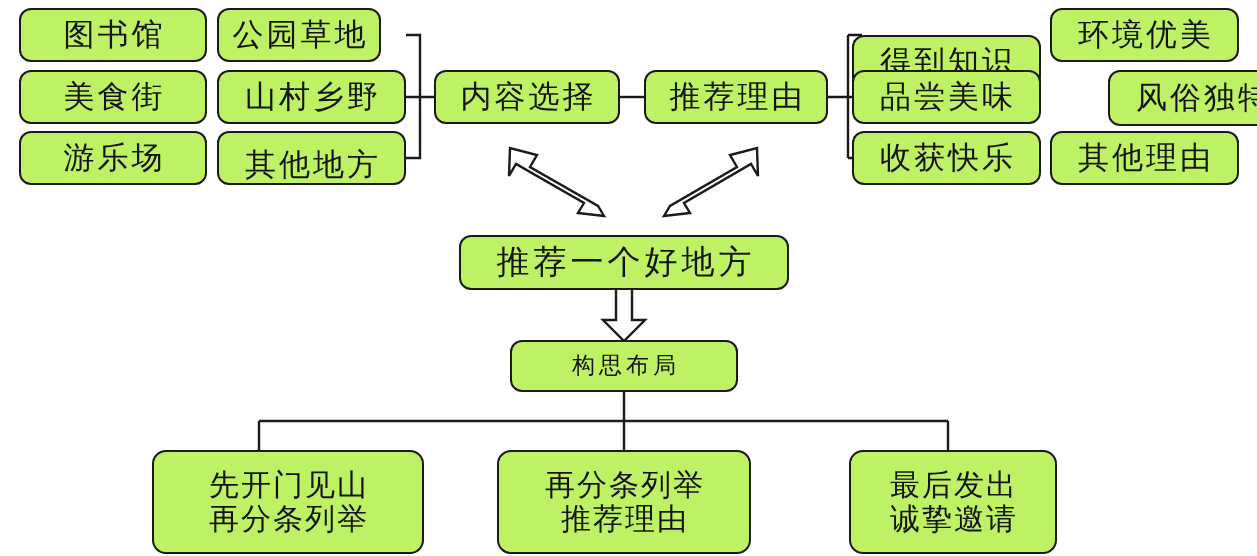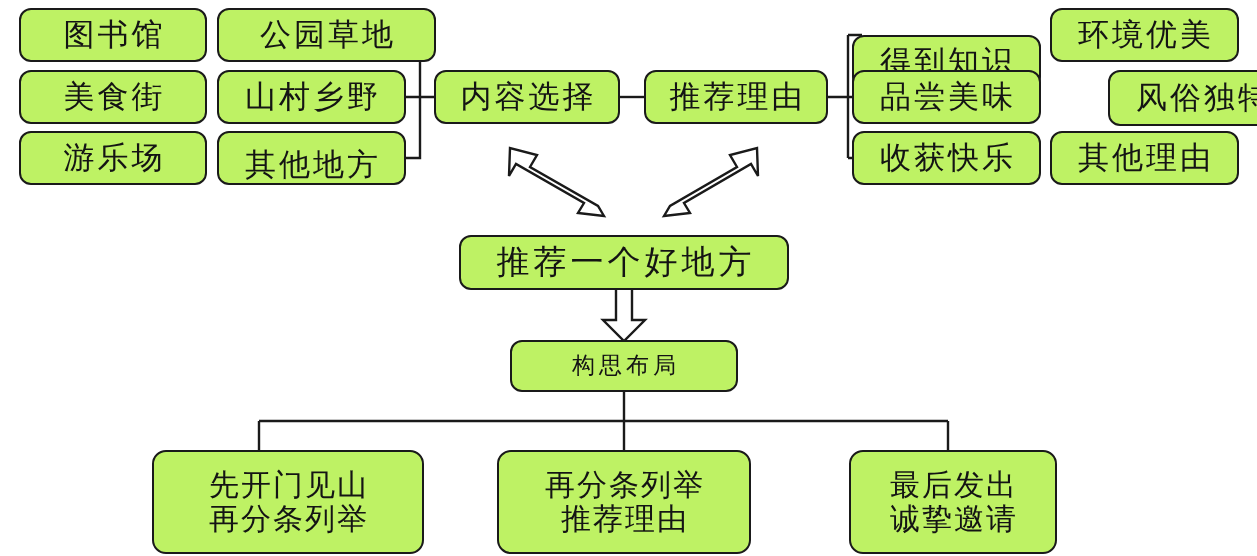--- a/index.html
+++ b/index.html
@@ -98,21 +98,21 @@
   <div class="node leaf-node" style="left:19px; top:8px; width:188px; height:54px;">
     <span class="line">图书馆</span>
   </div>
   <div class="node leaf-node" style="left:19px; top:70px; width:188px; height:54px;">
     <span class="line">美食街</span>
   </div>
   <div class="node leaf-node" style="left:19px; top:131px; width:188px; height:54px;">
     <span class="line">游乐场</span>
   </div>
 
-  <div class="node leaf-node" style="left:217px; top:8px; width:219px; height:54px;">
+  <div class="node leaf-node" style="left:217px; top:8px; width:164px; height:54px;">
     <span class="line">公园草地</span>
   </div>
   <div class="node leaf-node" style="left:217px; top:70px; width:189px; height:54px;">
     <span class="line">山村乡野</span>
   </div>
   <div class="node leaf-node" style="left:217px; top:131px; width:189px; height:54px;justify-content:flex-end;">
     <span class="line">其他地方</span>
   </div>
 
   <div class="node hub-node" style="left:434px; top:70px; width:186px; height:54px;">

